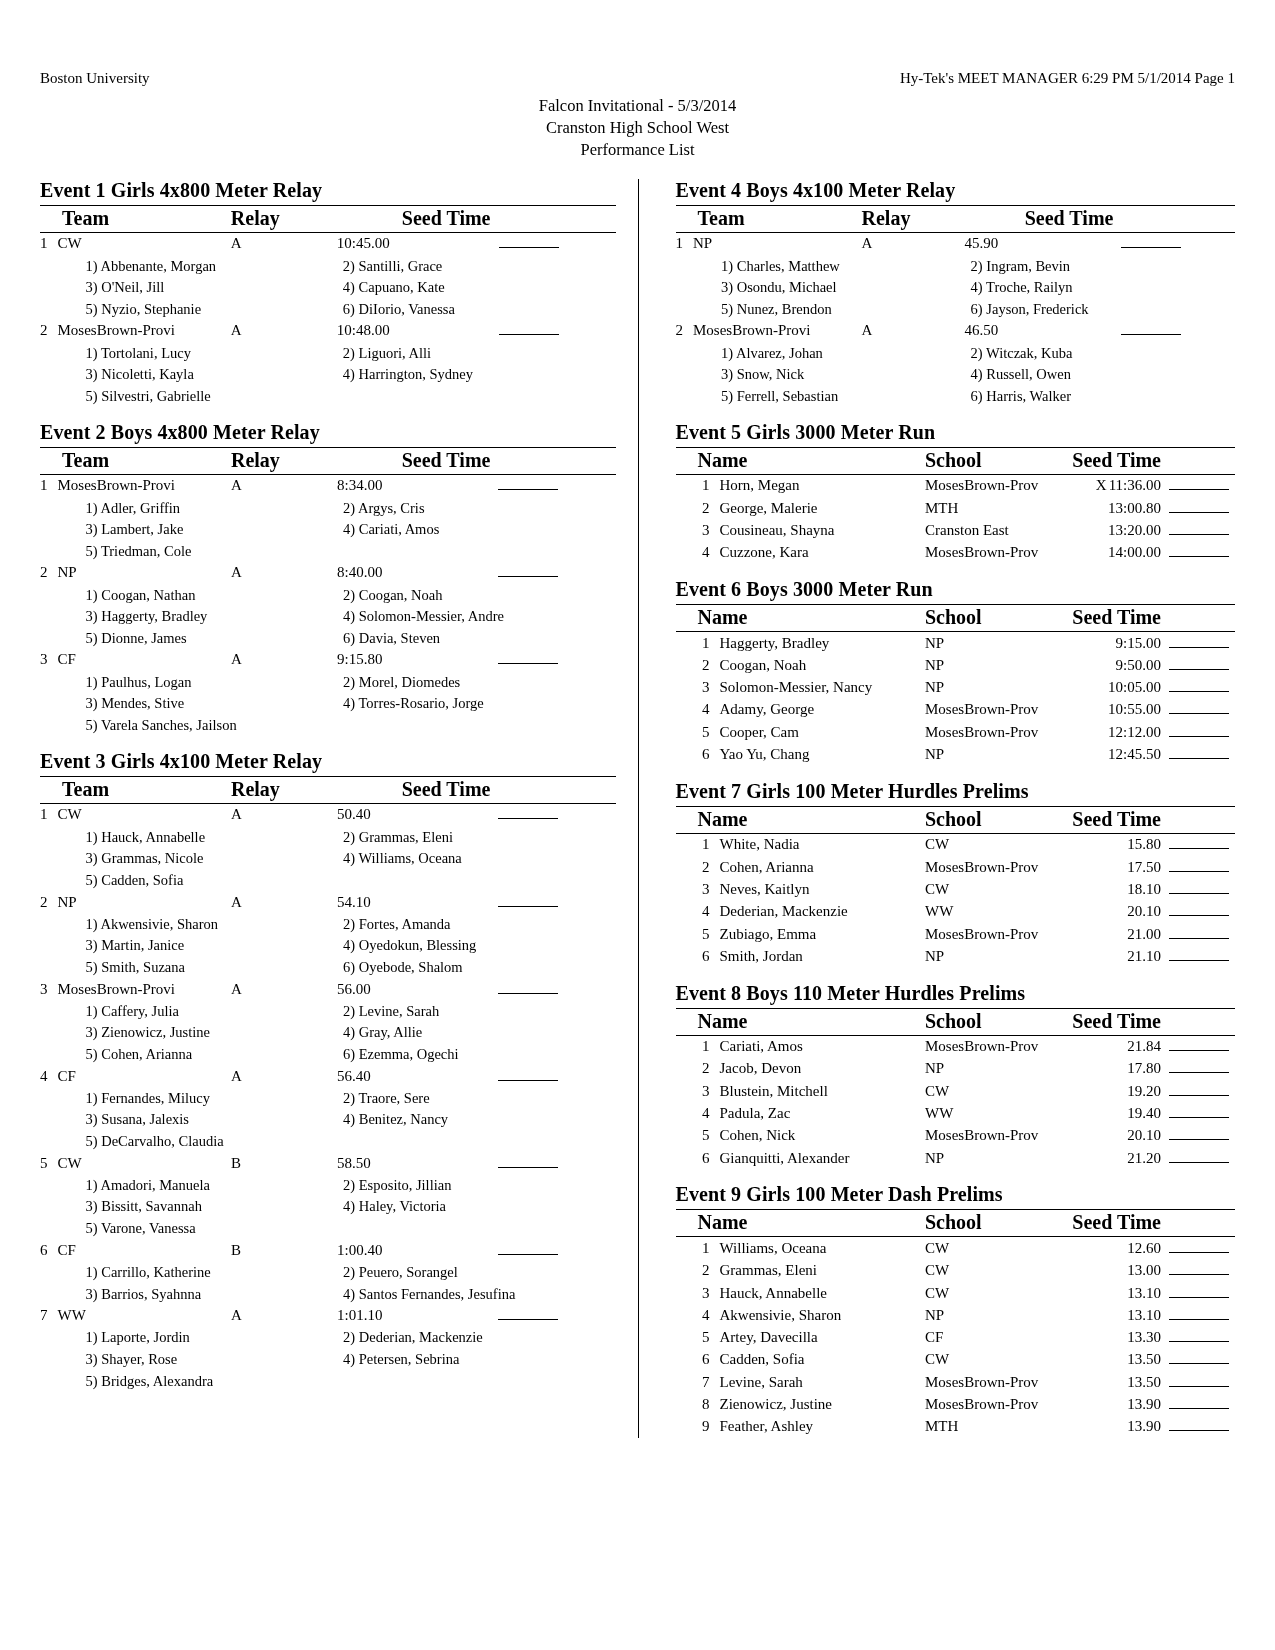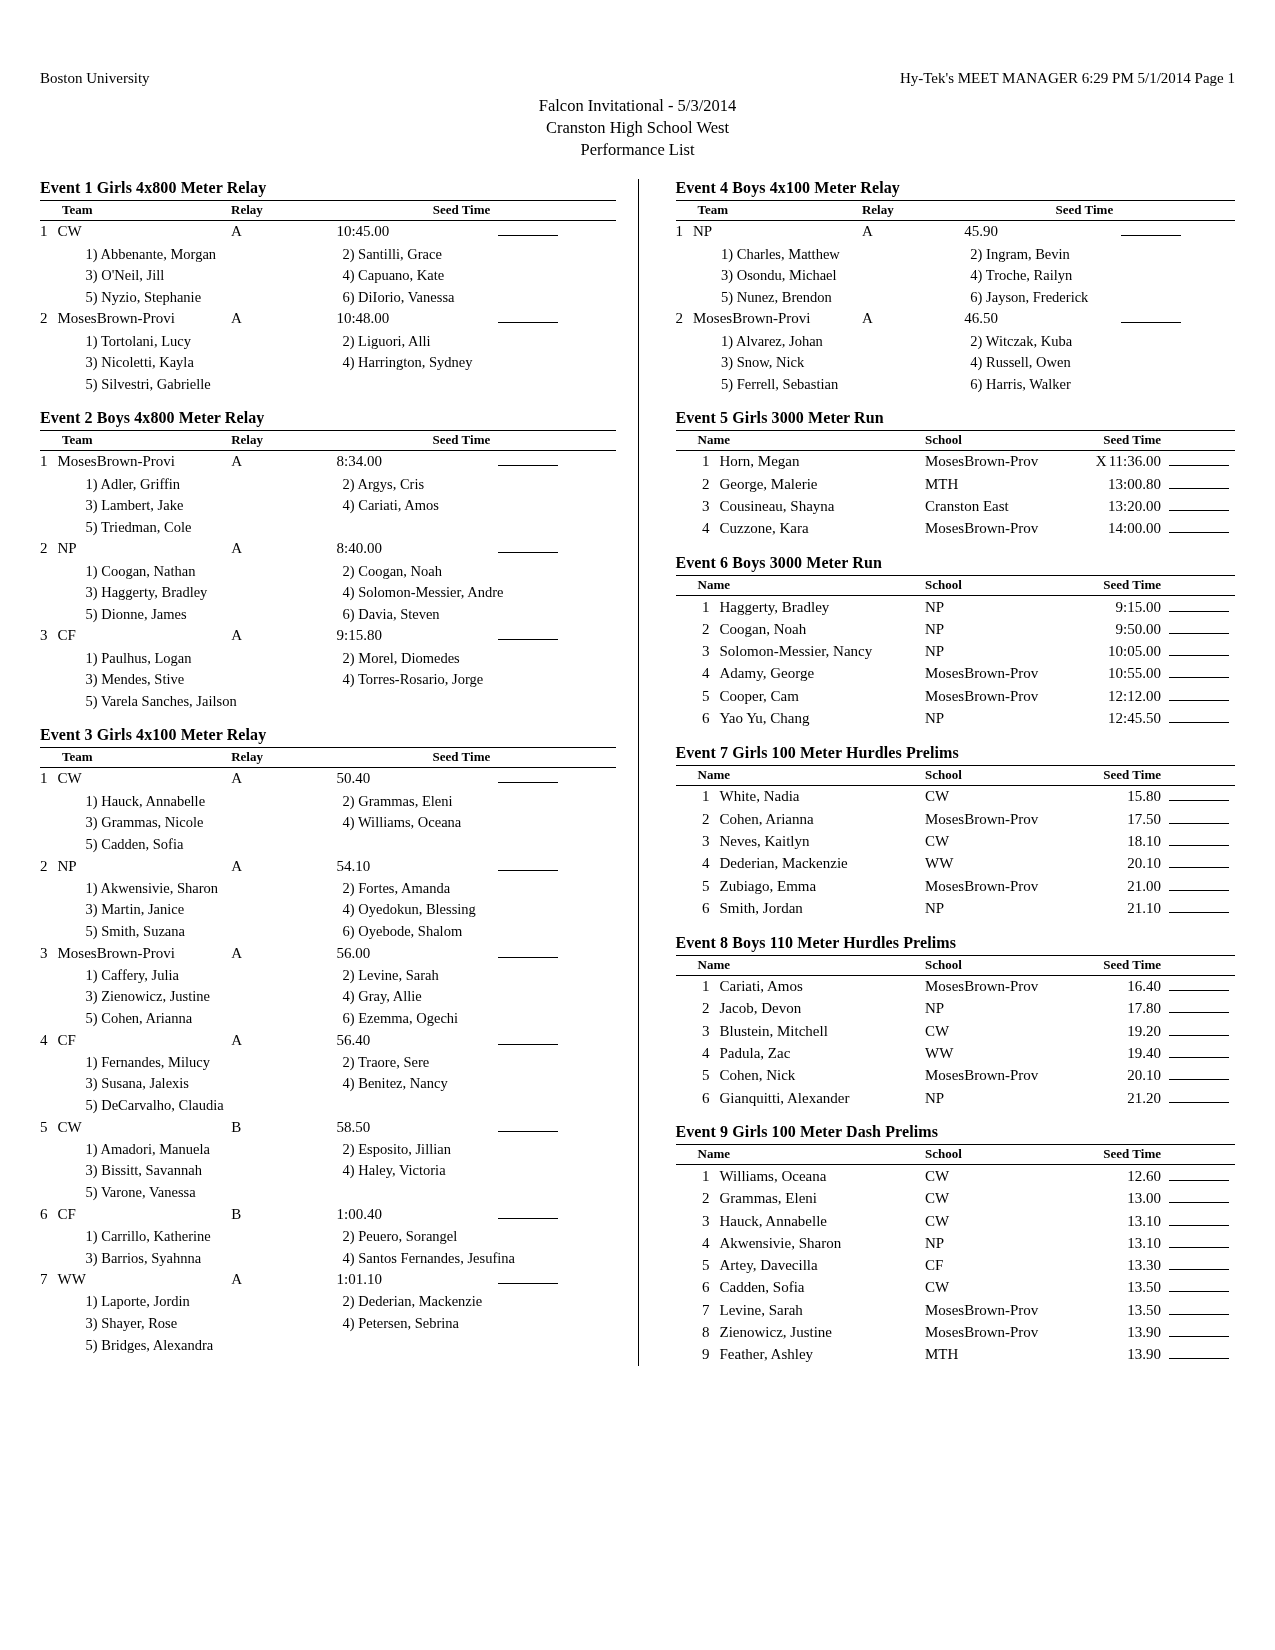--- a/index.html
+++ b/index.html
@@ -47,33 +47,33 @@
   .divider {
     position: absolute;
     left: 50%;
     top: 0;
     bottom: 0;
     width: 1px;
     background: #000;
   }
   .event-title {
     font-weight: bold;
-    font-size: 16px;
+    font-size: 20px;
     margin: 14px 0 3px 0;
     letter-spacing: 0.1px;
   }
   .event-title:first-child { margin-top: 0; }
   table.ev {
     width: 100%;
     border-collapse: collapse;
     font-size: 15px;
   }
   table.ev th {
     font-weight: bold;
-    font-size: 13px;
+    font-size: 20px;
     padding: 1px 0 2px 0;
     border-top: 1.6px solid #000;
     border-bottom: 1.3px solid #000;
     text-align: left;
   }
   table.ev td {
     padding: 0.5px 0;
     vertical-align: top;
     line-height: 1.42;
   }
@@ -642,21 +642,21 @@
               <th class="th-school" colspan="1">School</th>
               <th class="th-seed2" colspan="1">Seed Time</th>
               <th class="th-blank" colspan="1"></th>
             </tr>
           </thead>
           <tbody>
             <tr>
               <td class="c-place">1</td>
               <td class="c-name">Cariati, Amos</td>
               <td class="c-school">MosesBrown-Prov</td>
-              <td class="c-seed2">16.40</td>
+              <td class="c-seed2">21.84</td>
               <td class="c-blank"><span class="line"></span></td>
             </tr>
             <tr>
               <td class="c-place">2</td>
               <td class="c-name">Jacob, Devon</td>
               <td class="c-school">NP</td>
               <td class="c-seed2">17.80</td>
               <td class="c-blank"><span class="line"></span></td>
             </tr>
             <tr>

